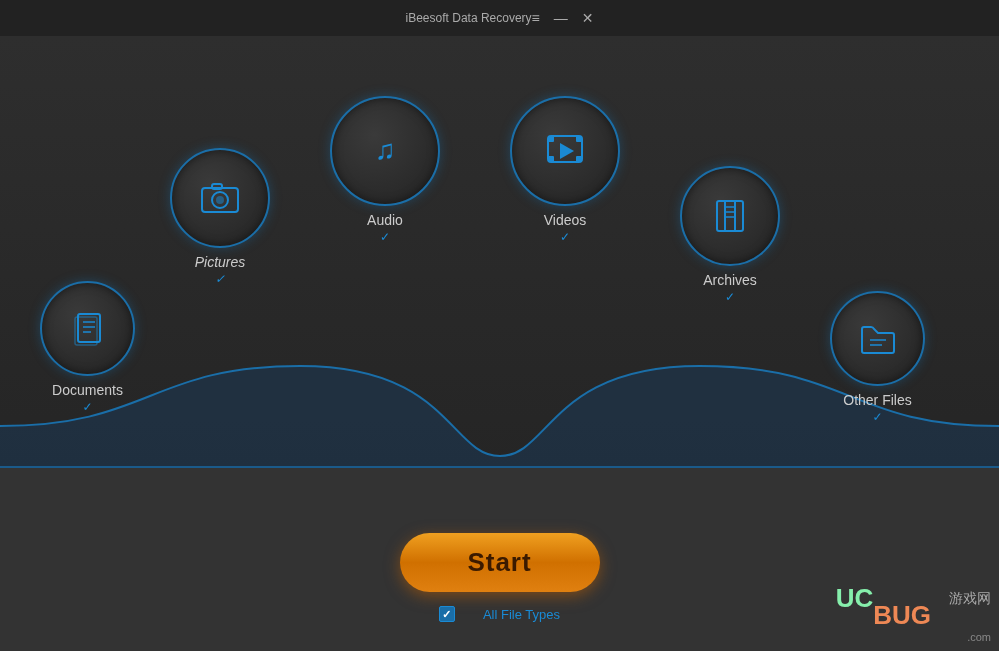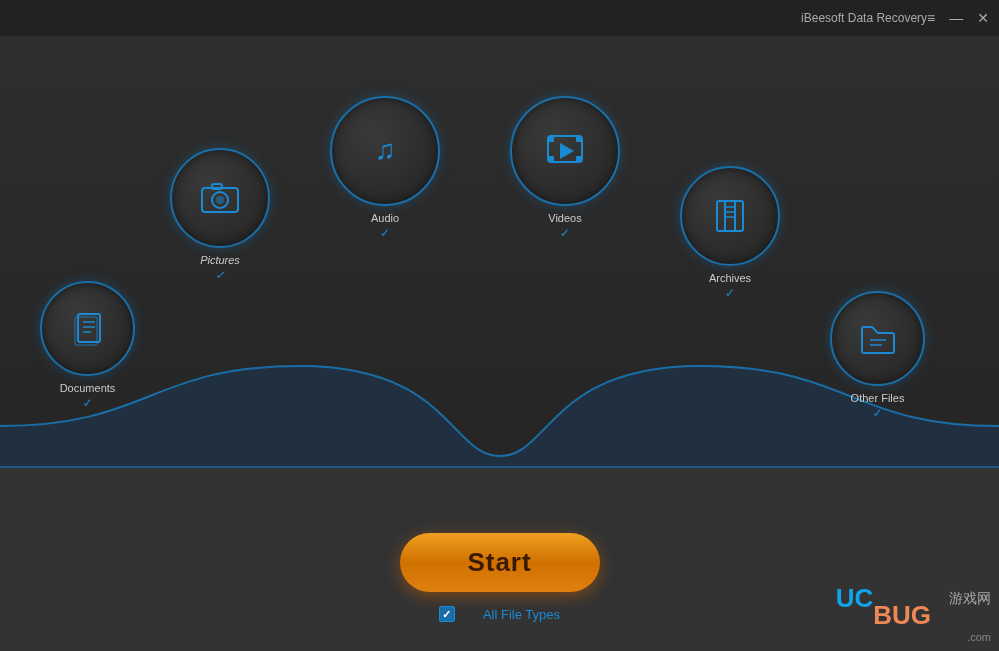--- a/index.html
+++ b/index.html
@@ -13,21 +13,21 @@
       position: relative;
       user-select: none;
     }
 
     
     .titlebar {
       height: 36px;
       background: #222;
       display: flex;
       align-items: center;
-      justify-content: flex-end;
+      justify-content: center;
       padding: 0 10px;
       position: relative;
       z-index: 10;
     }
     .titlebar-title {
       color: #aaa;
       font-size: 12px;
     }
     .titlebar-controls {
       display: flex;
@@ -76,21 +76,21 @@
       background: radial-gradient(circle at 40% 35%, #3a3a3a, #222);
       display: flex;
       align-items: center;
       justify-content: center;
       box-shadow: 0 0 12px rgba(26, 110, 168, 0.4), inset 0 0 10px rgba(0,0,0,0.5);
       position: relative;
     }
 
     .circle-label {
       color: #ccc;
-      font-size: 11px;
+      font-size: 14px;
       margin-top: 6px;
     }
 
     .circle-check {
       color: #1a8ad4;
       font-size: 12px;
       margin-top: 2px;
     }
 
     
@@ -228,21 +228,21 @@
       flex-direction: column;
       align-items: flex-end;
     }
     .watermark-text {
       display: flex;
       align-items: center;
     }
     .wm-uc {
       font-size: 26px;
       font-weight: bold;
-      color: #0ea5e9;
+      color: #86efac;
     }
     .wm-bug {
       font-size: 26px;
       font-weight: bold;
       color: #e85;
       margin-top: 34px;
     }
     .wm-game {
       font-size: 14px;
       color: #aaa;

